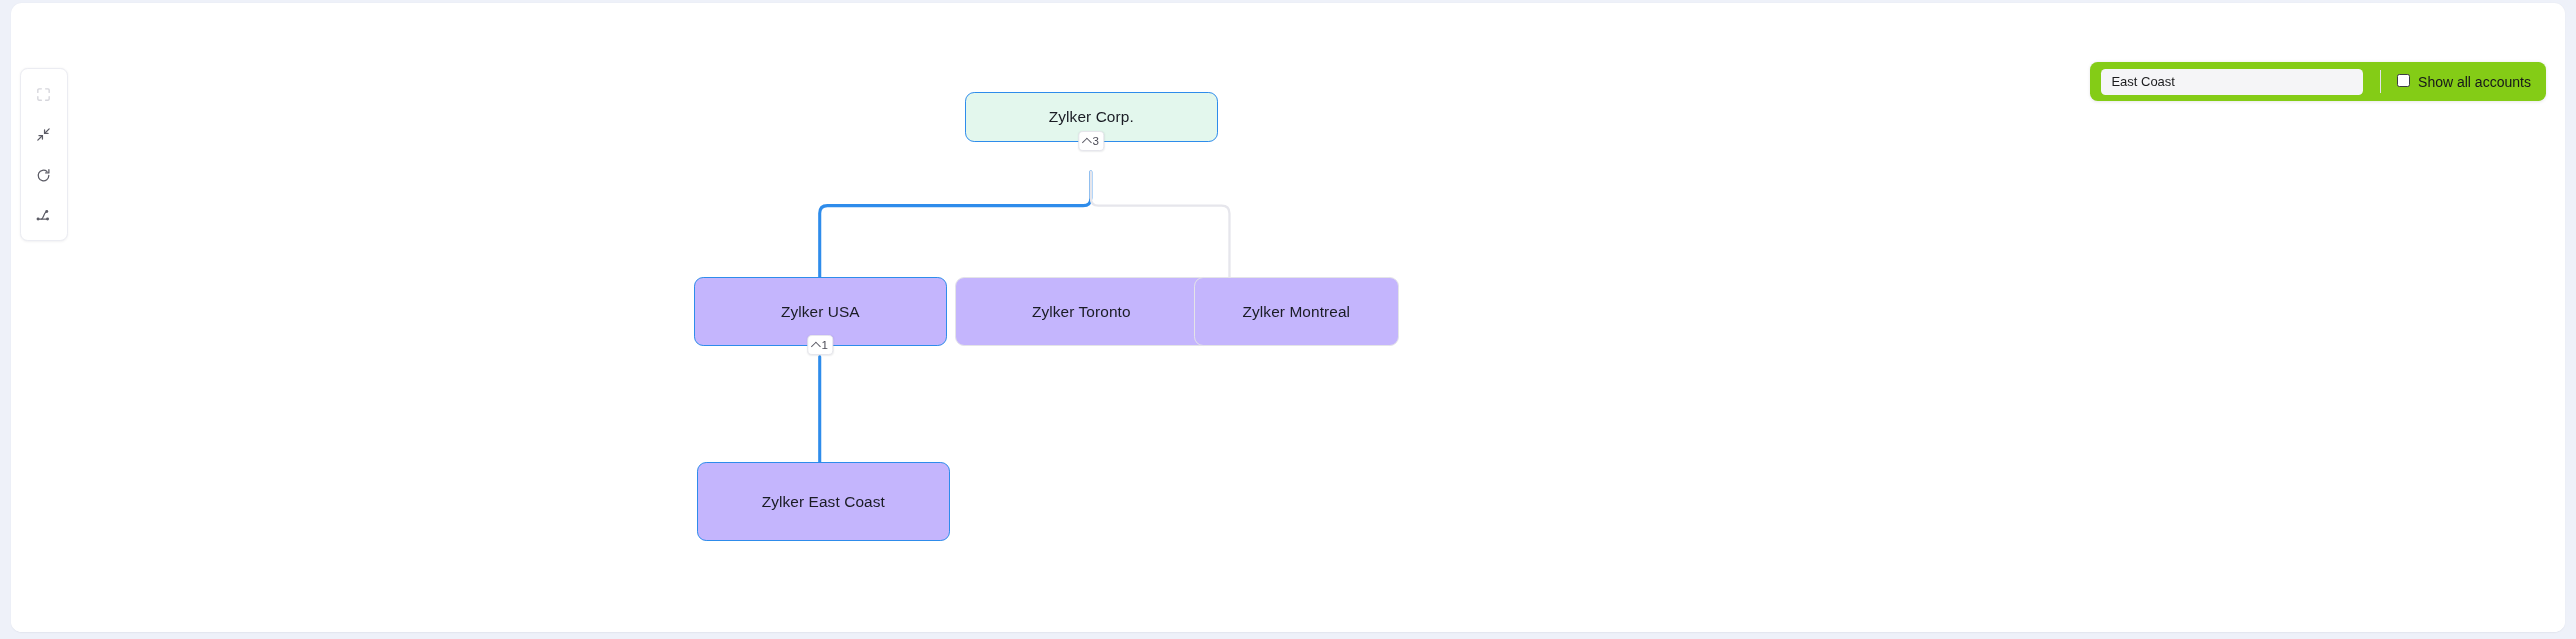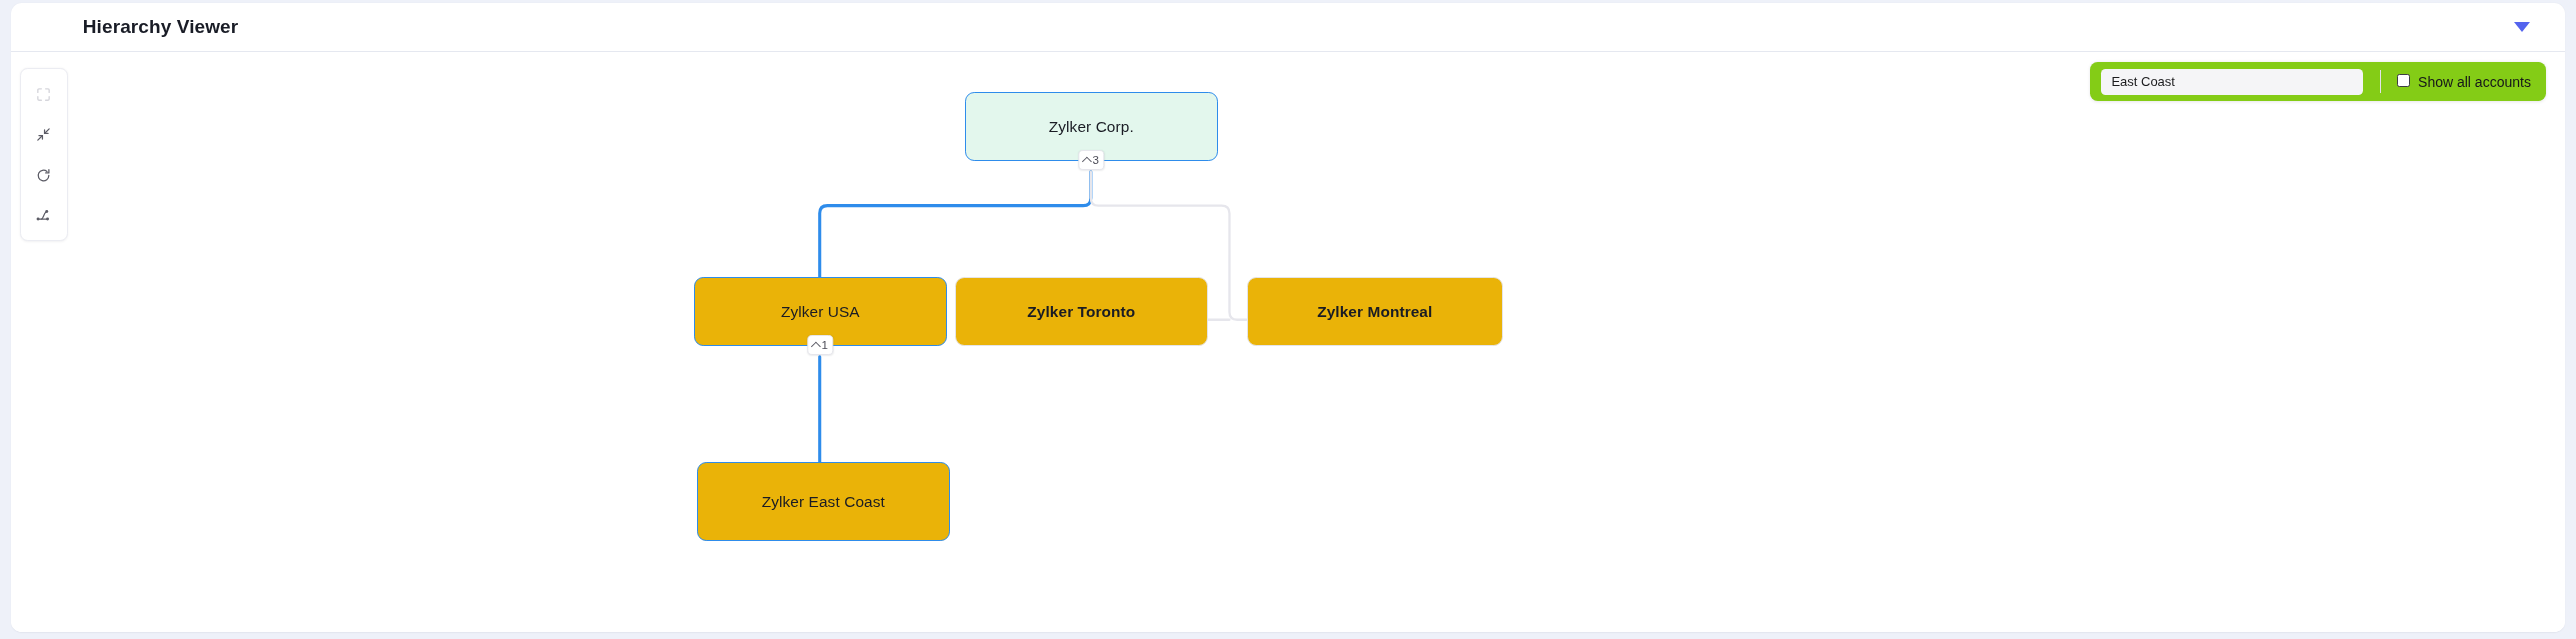--- a/index.html
+++ b/index.html
@@ -159,21 +159,21 @@
   .edges {
     position: absolute;
     left: 0; top: 0;
     width: 100%; height: 100%;
     pointer-events: none;
     z-index: 1;
   }
   .node {
     position: absolute;
     box-sizing: border-box;
-    background: #eab308;
+    background: #c4b5fd;
     border-radius: 9.2px;
     display: flex;
     align-items: center;
     justify-content: center;
     z-index: 3;
     cursor: pointer;
   }
   .node-label {
     font-size: 15.4px;
     color: #1a1c24;
@@ -182,21 +182,20 @@
   }
   .node.root {
     background: #e3f7ed;
     border: 1.9px solid #2e8ceb;
   }
   .node.sel {
     border: 1.9px solid #2e8ceb;
   }
   .node.plain {
     border: 1.2px solid #e4e4e8;
-    font-weight: bold;
   }
   .badge {
     position: absolute;
     left: 50%;
     transform: translateX(-50%);
     bottom: -10px;
     min-width: 25.4px;
     height: 20px;
     background: #ffffff;
     border: 0.8px solid #e6e6ec;
@@ -223,24 +222,20 @@
     color: #4c4c57;
     line-height: 1;
   }
 </style>
 </head>
 <body>
 
 <div id="root">
   <div class="card">
 
-    <div class="card-header">
-      <div class="card-title">Hierarchy Viewer</div>
-      <div class="header-caret"></div>
-    </div>
 
     <div class="canvas">
 
       <div class="toolbar">
         <div class="tool-btn">
           <svg width="17" height="17" viewBox="0 0 24 24" fill="none" stroke="#d6d6dc" stroke-width="2" stroke-linecap="round">
             <path d="M4 9V5.5A1.5 1.5 0 0 1 5.5 4H9"></path>
             <path d="M15 4h3.5A1.5 1.5 0 0 1 20 5.5V9"></path>
             <path d="M20 15v3.5a1.5 1.5 0 0 1-1.5 1.5H15"></path>
             <path d="M9 20H5.5A1.5 1.5 0 0 1 4 18.5V15"></path>
@@ -285,38 +280,38 @@
         <path d="M1402 154 L1402 188 Q1402 198 1392 198 L1060 198 Q1050 198 1050 208 L1050 291" fill="none" stroke="#2e8ceb" stroke-width="4" stroke-linecap="round"></path>
 
         <path d="M1402 154 L1402 188 Q1402 198 1412 198 L1572 198 Q1582 198 1582 208 L1582 336 Q1582 346 1592 346 L1604 346" fill="none" stroke="#e6e6ec" stroke-width="3" stroke-linecap="round"></path>
 
         <path d="M1554 346 L1582 346" fill="none" stroke="#e6e6ec" stroke-width="3" stroke-linecap="round"></path>
 
         <path d="M1050 394 L1050 531" fill="none" stroke="#2e8ceb" stroke-width="4" stroke-linecap="round"></path>
       </svg>
 
       <div id="nodes-layer">
-          <div class="node root" style="left: 954px; top: 39px; width: 253px; height: 69px;">
+          <div class="node root" style="left: 954px; top: 39px; width: 253px; height: 50px;">
     <span class="node-label">Zylker Corp.</span>
   <div class="badge">
     <span class="chev"></span>
     <span class="cnt">3</span>
   </div>
           </div>
           <div class="node sel" style="left: 683px; top: 224px; width: 253px; height: 69px;">
     <span class="node-label">Zylker USA</span>
   <div class="badge">
     <span class="chev"></span>
     <span class="cnt">1</span>
   </div>
           </div>
           <div class="node plain" style="left: 944px; top: 224px; width: 253px; height: 69px;">
     <span class="node-label">Zylker Toronto</span>
   </div>
-          <div class="node plain" style="left: 1236px; top: 224px; width: 256px; height: 69px;">
+          <div class="node plain" style="left: 1183px; top: 224px; width: 205px; height: 69px;">
     <span class="node-label">Zylker Montreal</span>
   </div>
           <div class="node sel" style="left: 686px; top: 409px; width: 253px; height: 79px;">
     <span class="node-label">Zylker East Coast</span>
   </div>
         </div>
 
     </div>
   </div>
 </div>

